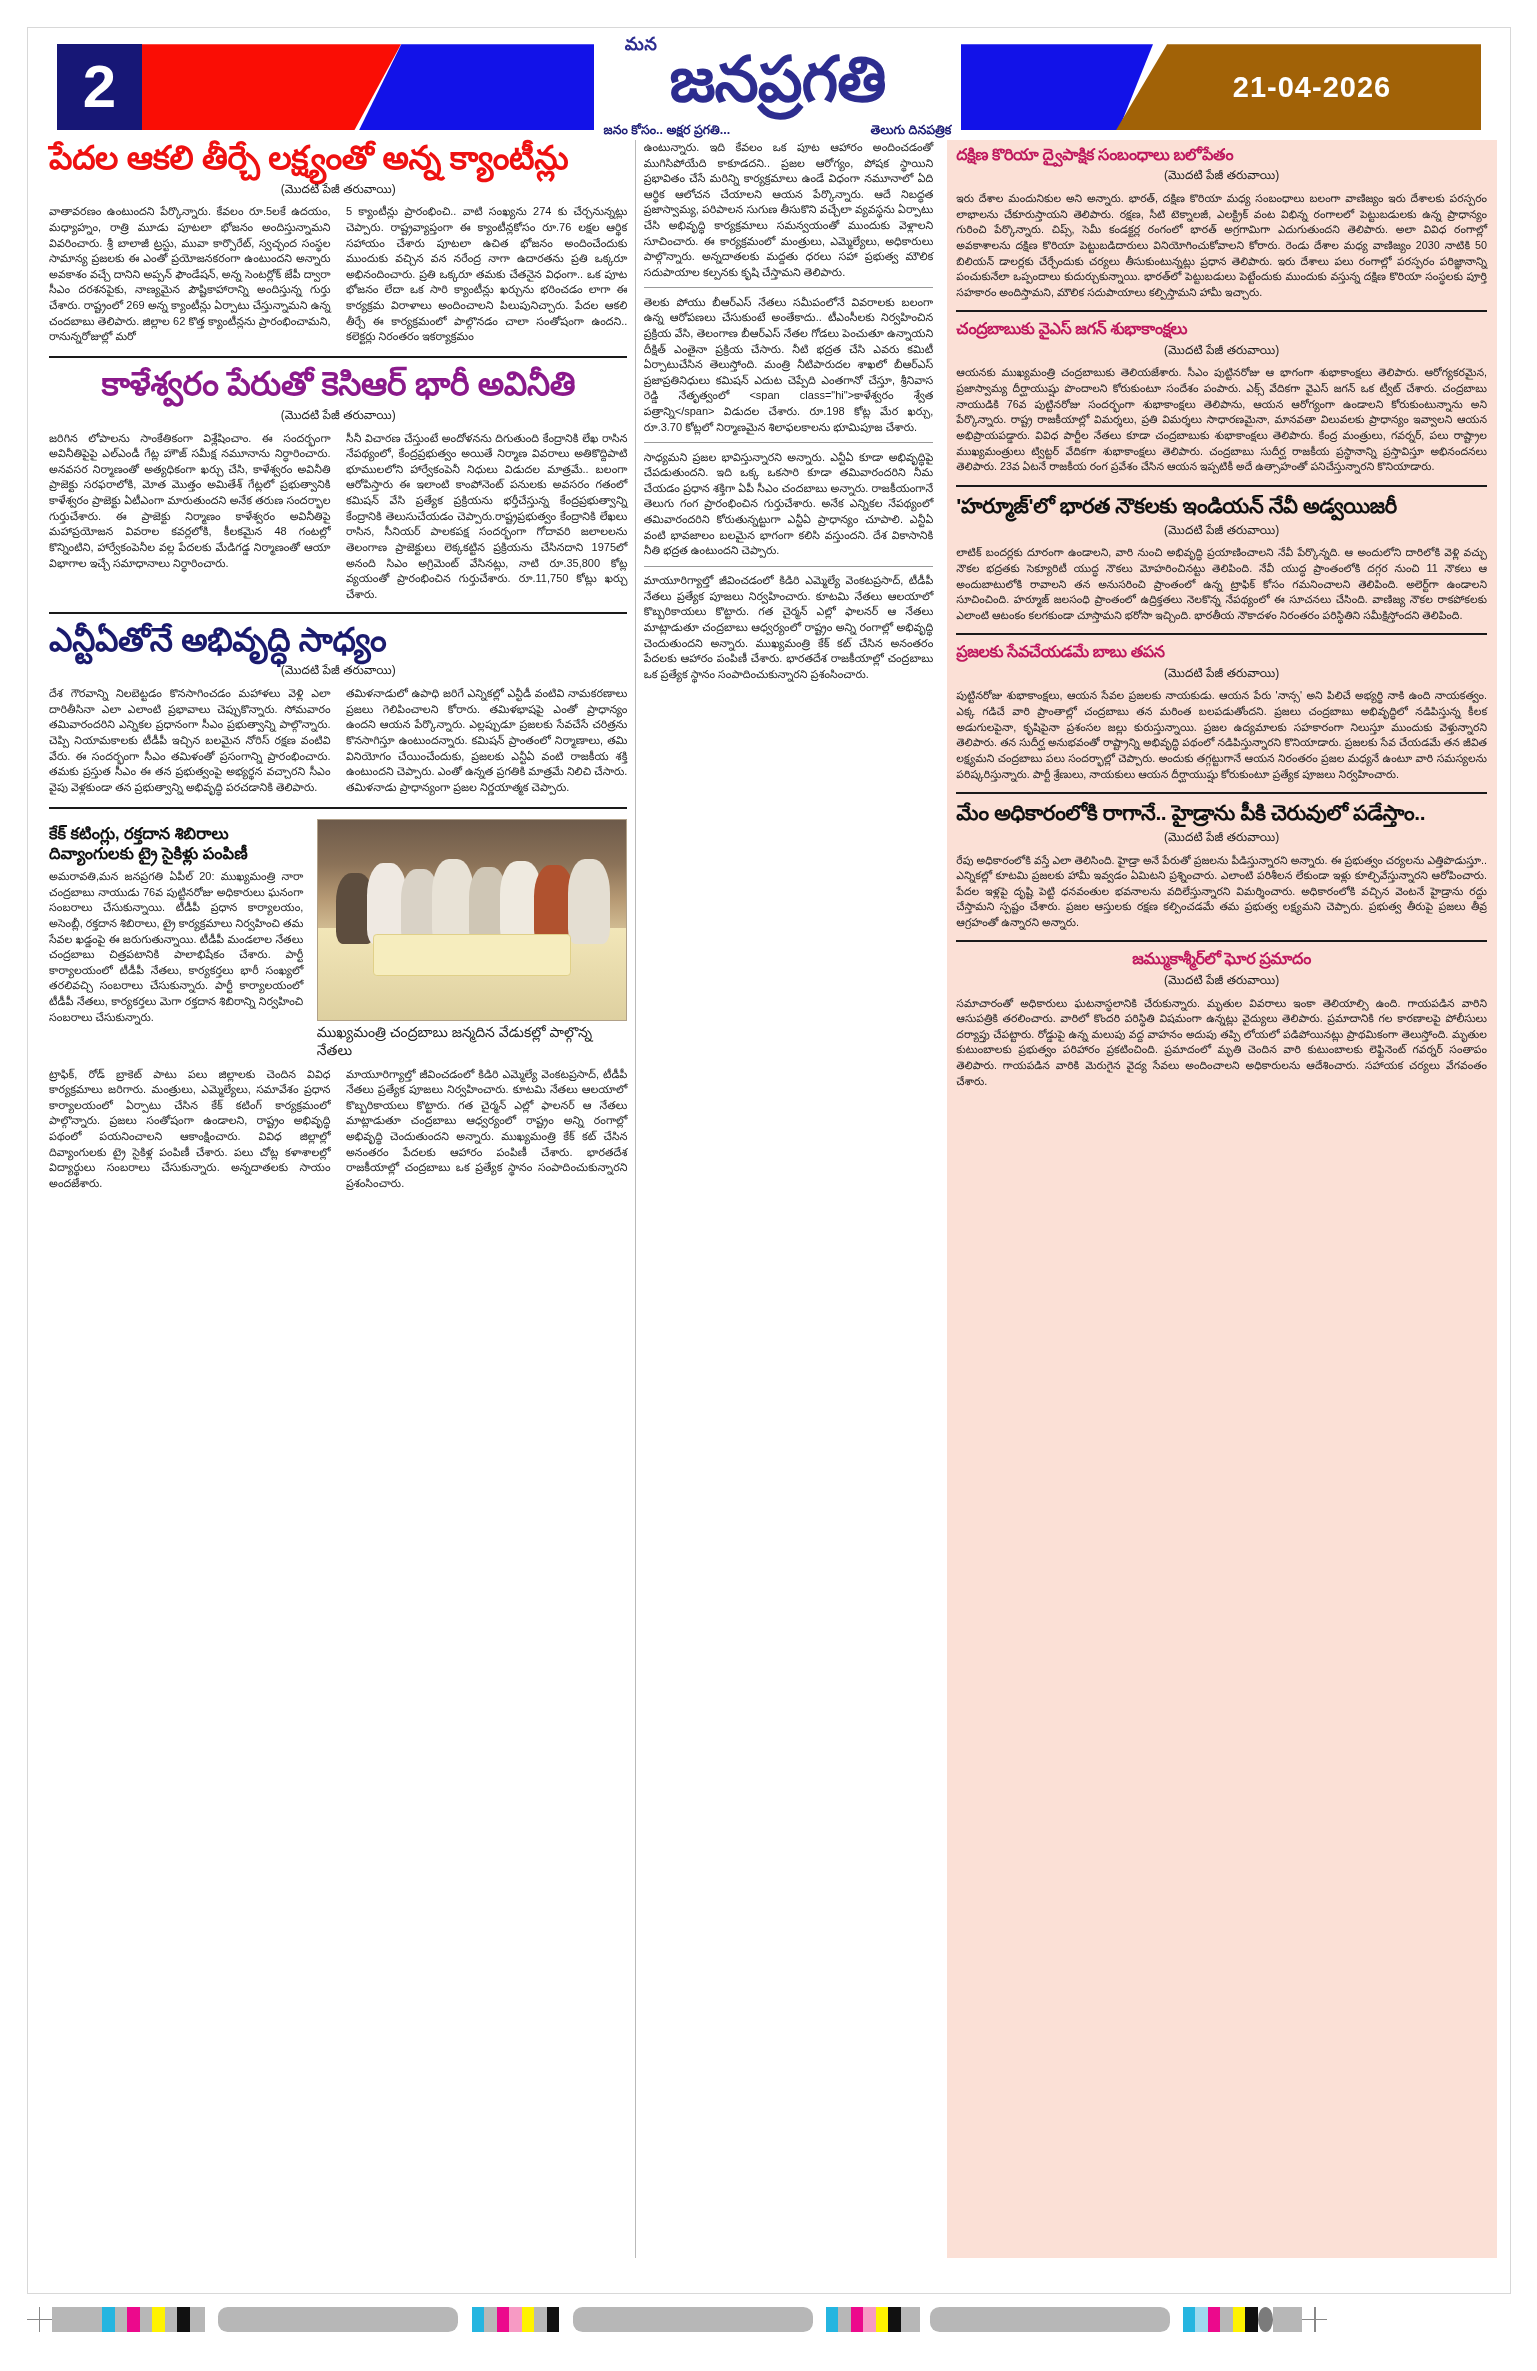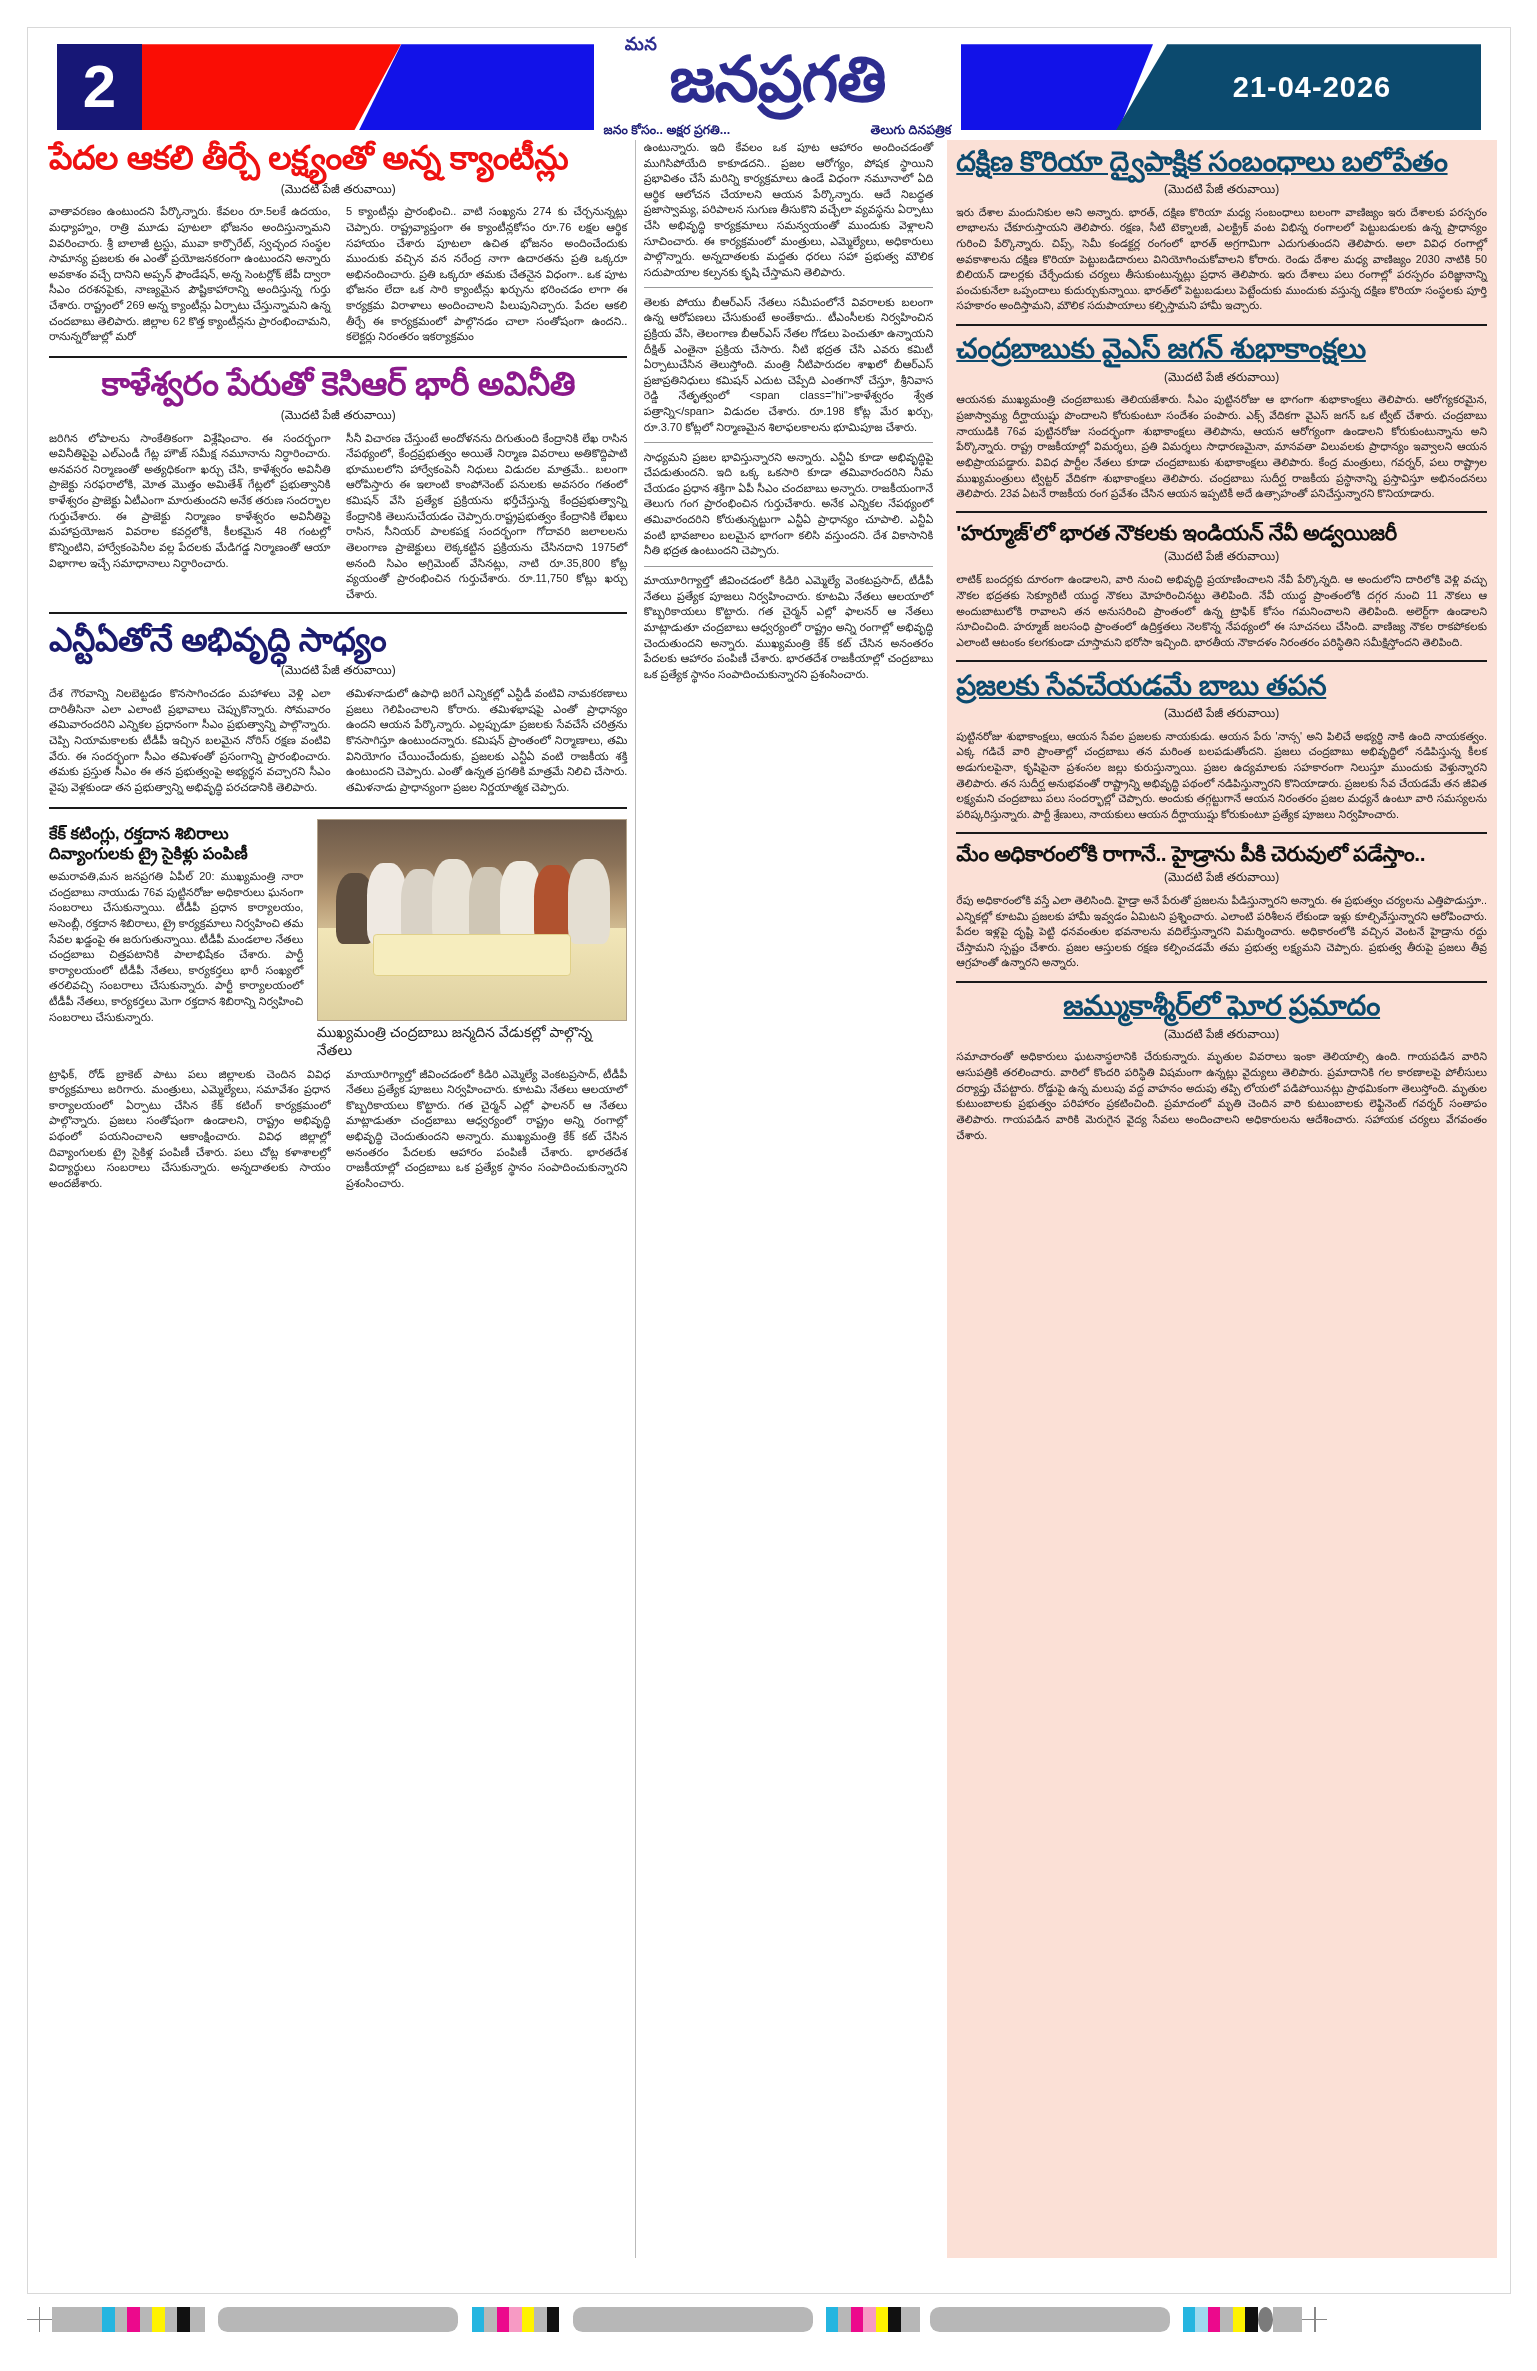--- a/index.html
+++ b/index.html
@@ -77,21 +77,21 @@
     padding: 0 3.8px;
   }
   .mh-blue2 {
     width: 192px;
     background: #1212e8;
     clip-path: polygon(0 0, 100% 0, 82% 100%, 0 100%);
     margin-right: -37px;
   }
   .mh-red2 {
     width: 365px;
-    background: #0c4a6e;
+    background: #a16207;
     clip-path: polygon(14% 0, 100% 0, 100% 100%, 0 100%);
     display: flex; align-items: center; justify-content: center;
   }
   .mh-date {
     color: #ffffff; font-size: 29px; font-weight: bold;
     letter-spacing: 1px; padding-left: 27px;
   }
 
   
   .content {
@@ -106,21 +106,21 @@
     background: #fbe0d6;
     margin-left: 5.8px;
   }
 
   
   .hl { font-weight: bold; line-height: 1.12; letter-spacing: -0.4px; }
   .hl-red    { color: #ee1111; font-size: 33px; }
   .hl-purple { color: #8b1a8b; font-size: 33px; text-align: center; }
   .hl-navy   { color: #1b1b6e; font-size: 33px; }
   .hl-pink   { color: #ec1b7b; font-size: 33px; }
-  .hl-black  { color: #0c4a6e; font-size: 28px; text-decoration: underline; }
+  .hl-black  { color: #be185d; font-size: 16px; }
   .hl-black-sm { color: #111111; font-size: 21px; }
 
   .contd {
     text-align: center; font-size: 12px; color: #222;
     margin: 4.8px 0 5.8px 0; font-weight: normal;
   }
   .rule-top { border-top: 2.4px solid #1a1a1a; margin: 9.6px 0 7.7px 0; }
   .rule-thin { border-top: 1px solid #999; margin: 6.7px 0; }
 
   

